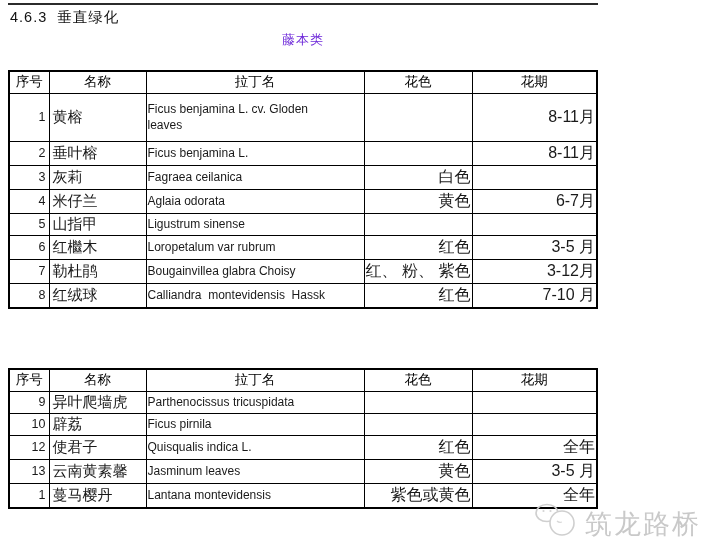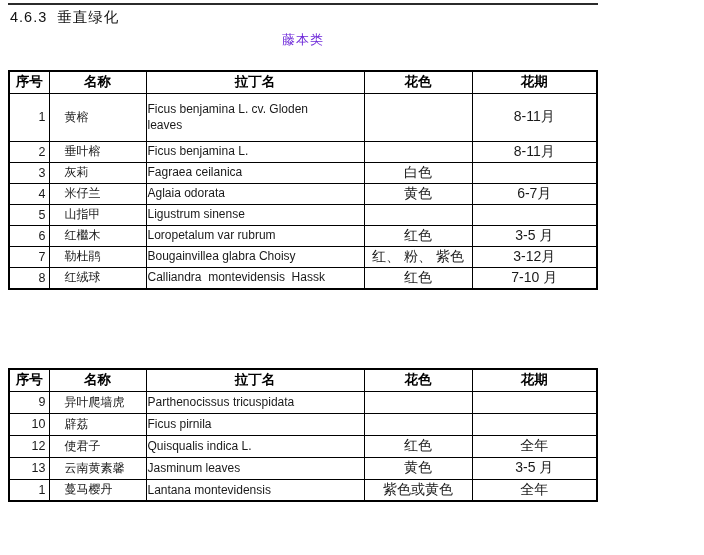--- a/index.html
+++ b/index.html
@@ -58,44 +58,44 @@
     vertical-align: middle;
   }
   table.plant-table {
     border: 2px solid #000;
   }
   table.plant-table thead tr { height: 22px; }
   table.plant-table tbody tr { height: 21px; }
   #table-1 tbody tr { height: 22px; }
   table.plant-table th {
     font-size: 13.5px;
-    font-weight: bold;
+    font-weight: normal;
     text-align: center;
     color: #000;
   }
   td.no {
     text-align: right;
     padding-right: 3px;
     font-size: 12.5px;
   }
   td.name {
     text-align: left;
-    padding-left: 15px;
-    font-size: 12px;
+    padding-left: 3px;
+    font-size: 15px;
     margin-left: 20px;
   }
   td.latin {
     text-align: left;
     font-size: 12px;
     line-height: 1.35;
     white-space: pre-wrap;
   }
   td.color, td.period {
-    text-align: center;
-    font-size: 14px;
+    text-align: right;
+    font-size: 16px;
   }
   .watermark {
     position: absolute;
     left: 531px;
     top: 500px;
     display: flex;
     align-items: flex-start;
     z-index: 2;
     pointer-events: none;
   }
@@ -247,14 +247,24 @@
         <tr>
           <td class="no">1</td>
           <td class="name">蔓马樱丹</td>
           <td class="latin">Lantana montevidensis</td>
           <td class="color">紫色或黄色</td>
           <td class="period">全年</td>
         </tr>
       </tbody>
   </table>
 
+  <div class="watermark">
+    <svg width="48" height="40" viewBox="0 0 48 40">
+      <ellipse cx="16" cy="13" rx="11" ry="8.5" fill="none" stroke="#cfcfcf" stroke-width="1.6"></ellipse>
+      <circle cx="12.5" cy="11" r="1.1" fill="#d4d4d4"></circle>
+      <circle cx="19.5" cy="11" r="1.1" fill="#d4d4d4"></circle>
+      <circle cx="31" cy="23" r="12" fill="#ffffff" stroke="#cfcfcf" stroke-width="1.6"></circle>
+      <path d="M26 21 q2 2 5 1" fill="none" stroke="#d8d8d8" stroke-width="1.2"></path>
+    </svg>
+    <span class="wm-text">筑龙路桥</span>
+  </div>
 
 </div>
 
 </body></html>

